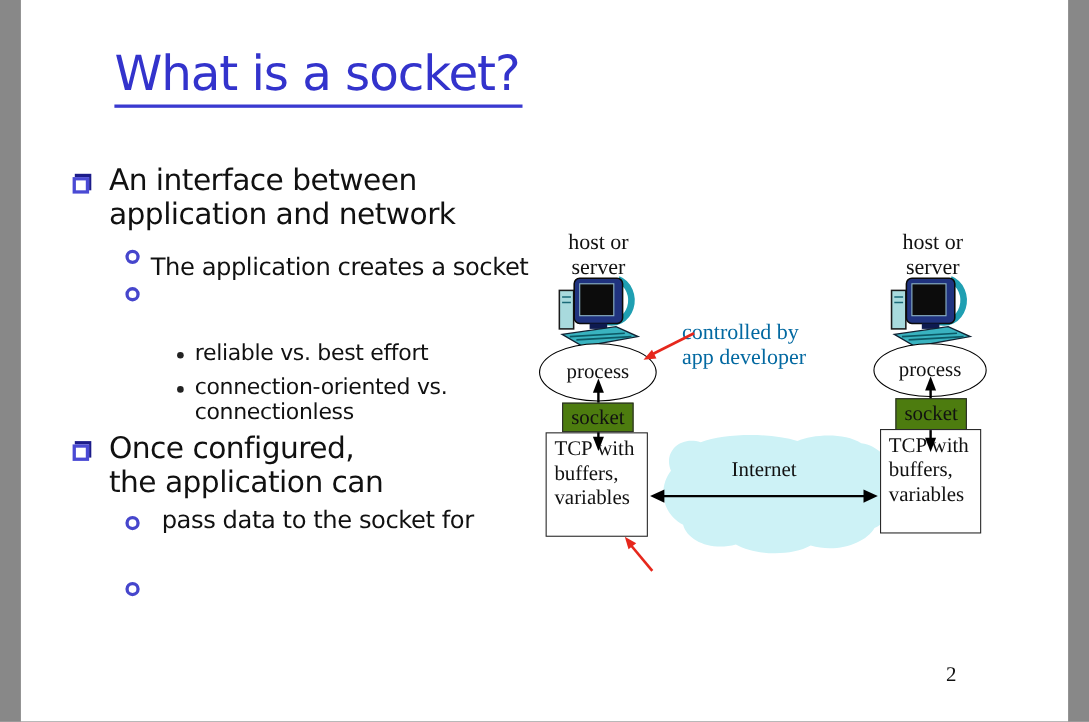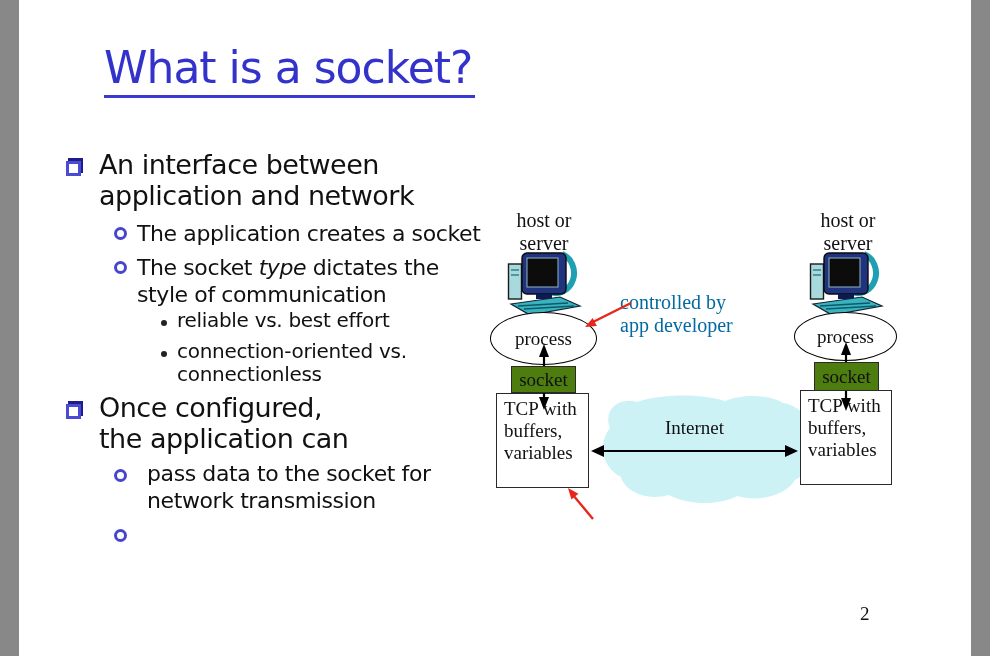--- a/index.html
+++ b/index.html
@@ -82,29 +82,25 @@
     <span class="title-inner">What is a socket?</span>
   </div>
 
   <span class="abs sq" style="left:47px;top:161px"></span>
   <div class="abs t1" style="left:80px;top:149px">
     <div>An interface between</div>
     <div>application and network</div>
   </div>
 
   <span class="abs circ" style="left:95px;top:227px"></span>
-  <div class="abs t2" style="left:118px;top:220px">
+  <div class="abs t2" style="left:118px;top:230px">
     <div>The application creates a socket</div>
   </div>
 
   <span class="abs circ" style="left:95px;top:261px"></span>
-  <div class="abs t2" style="left:118px;top:254px">
-    <div><span>The socket </span><em>type</em><span> dictates the</span></div>
-    <div>style of communication</div>
-  </div>
 
   <span class="abs dot" style="left:142px;top:320px"></span>
   <div class="abs t3" style="left:158px;top:309px">
     <div>reliable vs. best effort</div>
   </div>
 
   <span class="abs dot" style="left:142px;top:351px"></span>
   <div class="abs t3" style="left:158px;top:340px">
     <div>connection-oriented vs.</div>
     <div>connectionless</div>
@@ -112,21 +108,20 @@
 
   <span class="abs sq" style="left:47px;top:404px"></span>
   <div class="abs t1" style="left:80px;top:392px">
     <div>Once configured,</div>
     <div>the application can</div>
   </div>
 
   <span class="abs circ" style="left:95px;top:469px"></span>
   <div class="abs t2" style="left:128px;top:460px">
     <div>pass data to the socket for</div>
-    <div>network transmission</div>
   </div>
 
   <span class="abs circ" style="left:95px;top:529px"></span>
 
   <div class="abs serif hostlabel" style="left:466px;top:209px;width:118px">
     <div>host or</div>
     <div>server</div>
   </div>
 
   <svg class="abs compicon" style="left:487px;top:251px" width="80" height="66" viewBox="0 0 80 66">

